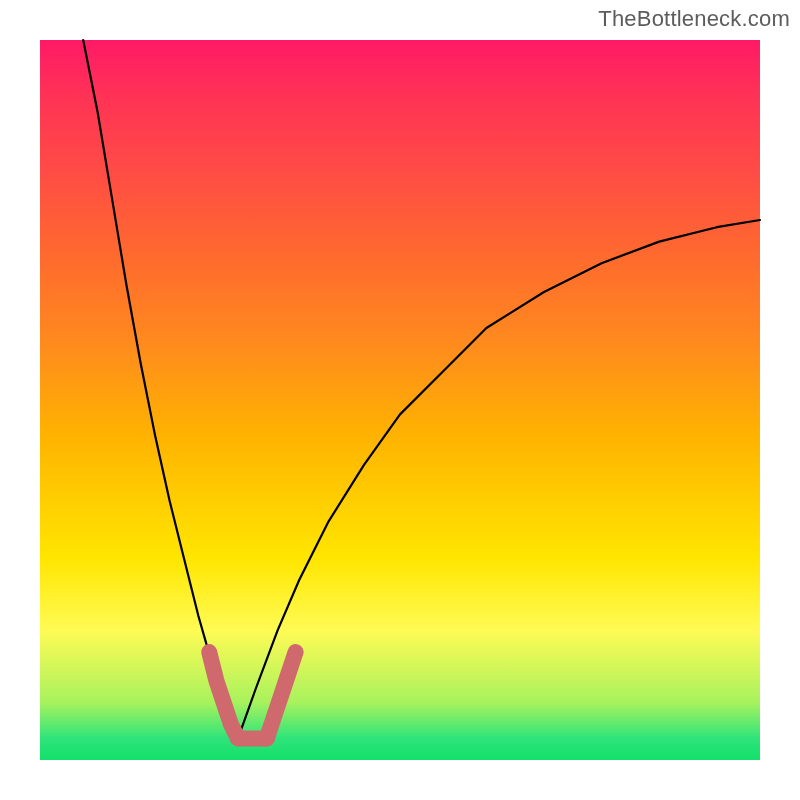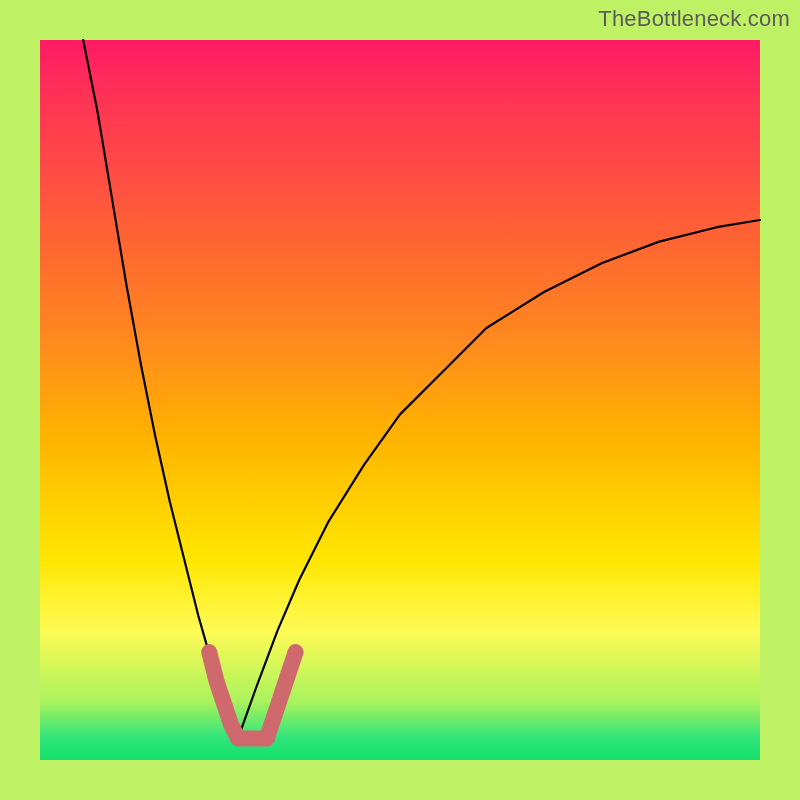--- a/index.html
+++ b/index.html
@@ -10,21 +10,21 @@
     background: #000;
     overflow: hidden;
     font-family: Arial, Helvetica, sans-serif;
   }
   .frame {
     position: absolute;
     left: 0;
     top: 0;
     width: 800px;
     height: 800px;
-    background: #bef264;
+    background: #ffffff;
   }
   .plot {
     position: absolute;
     left: 40px;
     top: 40px;
     width: 720px;
     height: 720px;
     
     background: linear-gradient(
       to bottom,

